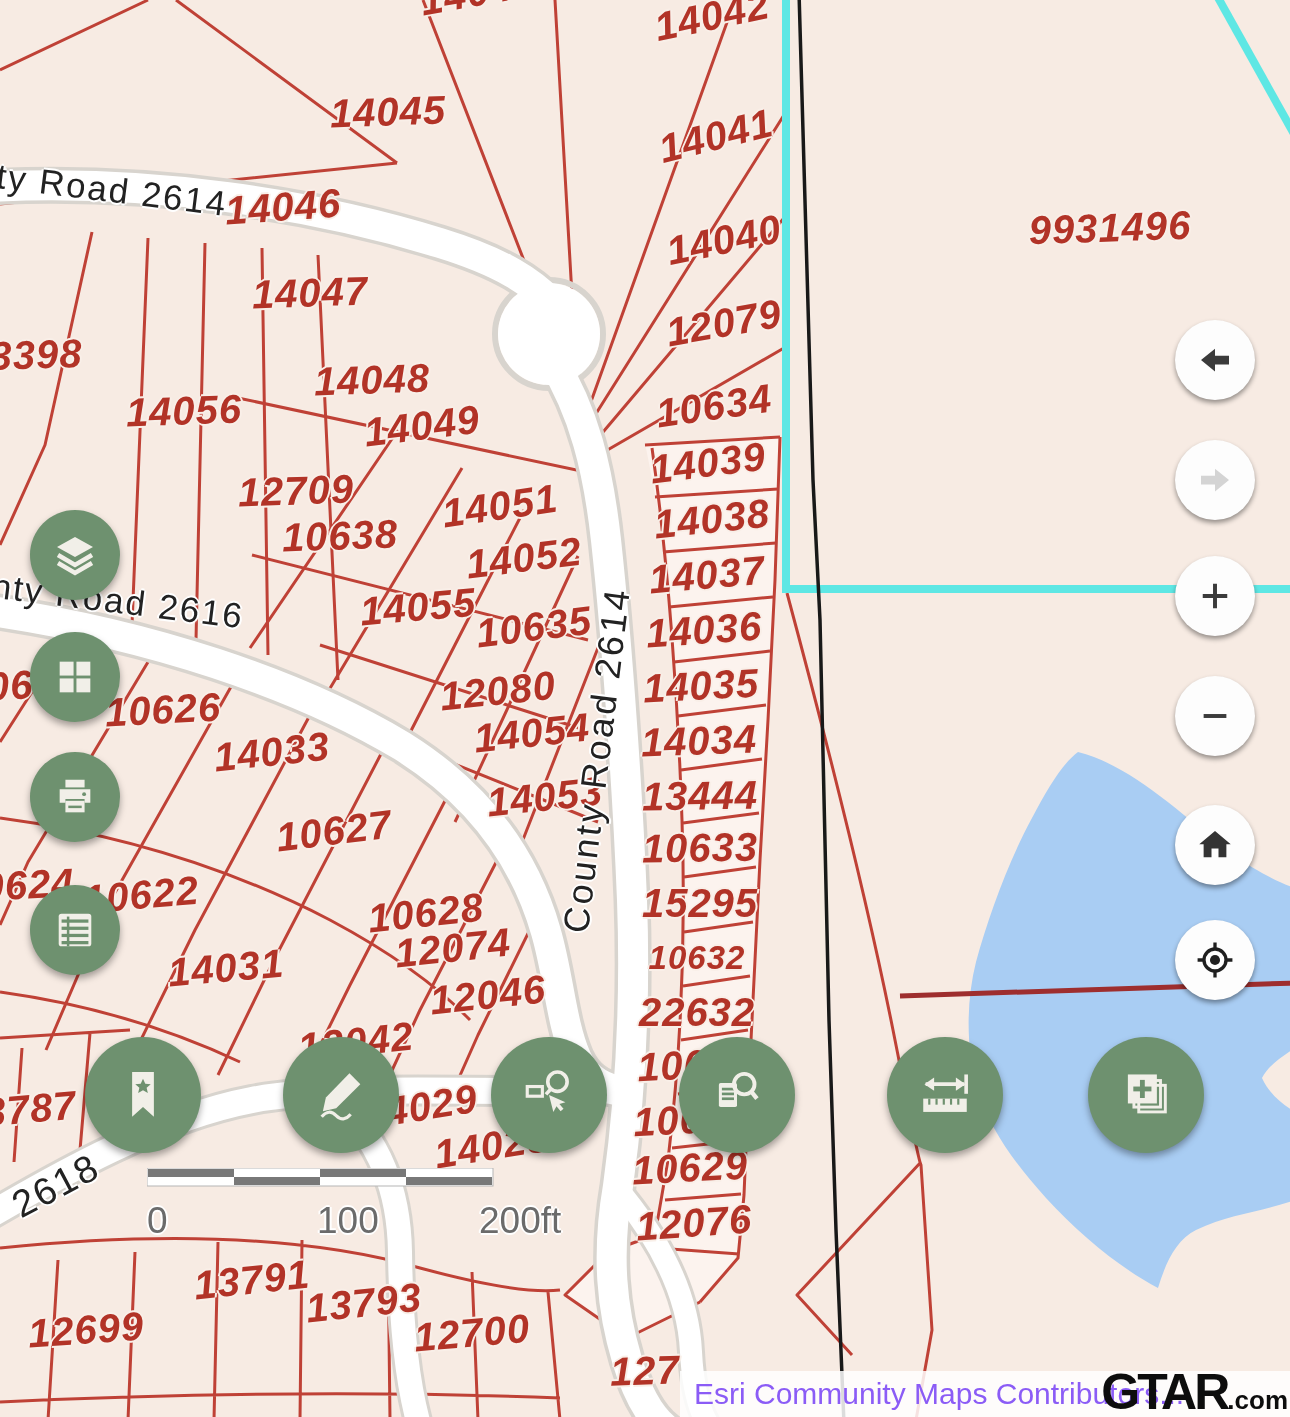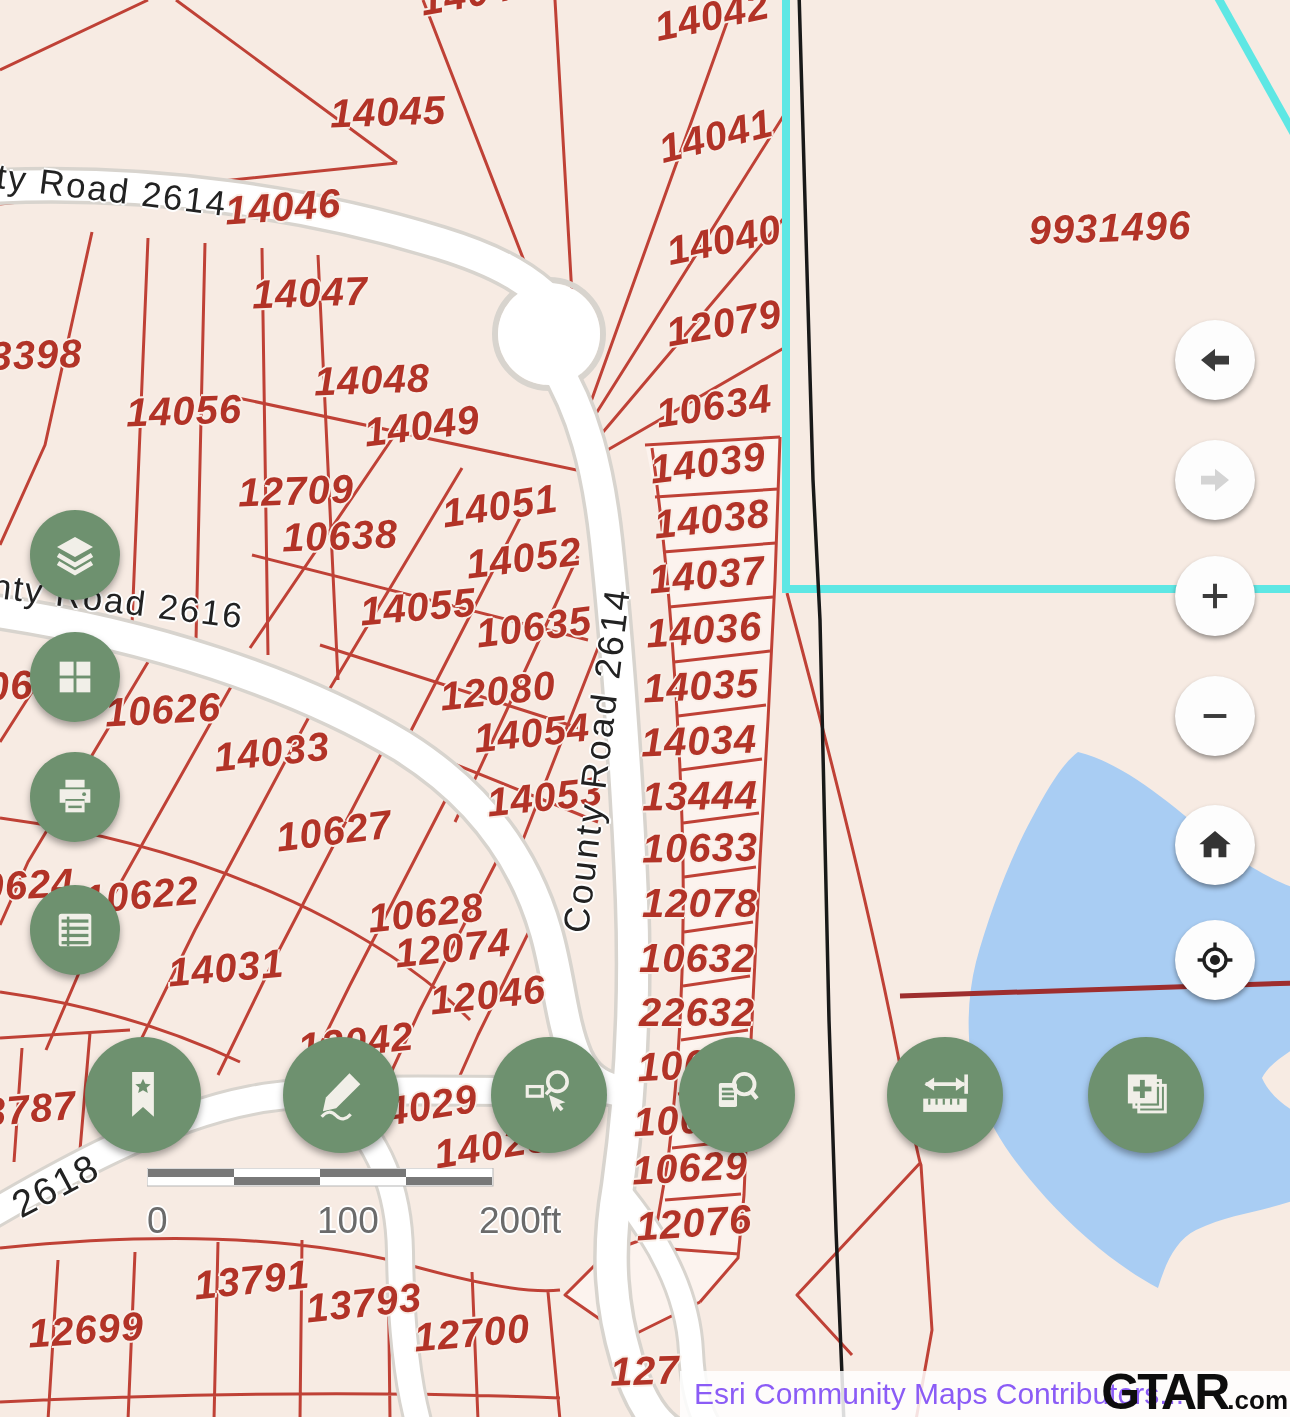--- a/index.html
+++ b/index.html
@@ -121,24 +121,24 @@
       <span class="plabel" style="left: 163px; top: 710px; font-size: 40px; transform: translate(-50%, -50%) rotate(-3deg);">10626</span>
       <span class="plabel" style="left: 532px; top: 733px; font-size: 40px; transform: translate(-50%, -50%) rotate(-6deg);">14054</span>
       <span class="plabel" style="left: 699px; top: 741px; font-size: 40px; transform: translate(-50%, -50%) rotate(-2deg);">14034</span>
       <span class="plabel" style="left: 272px; top: 752px; font-size: 40px; transform: translate(-50%, -50%) rotate(-6deg);">14033</span>
       <span class="plabel" style="left: 700px; top: 796px; font-size: 40px; transform: translate(-50%, -50%) rotate(-1deg);">13444</span>
       <span class="plabel" style="left: 545px; top: 797px; font-size: 40px; transform: translate(-50%, -50%) rotate(-6deg);">14053</span>
       <span class="plabel" style="left: 334px; top: 831px; font-size: 40px; transform: translate(-50%, -50%) rotate(-7deg);">10627</span>
       <span class="plabel" style="left: 700px; top: 848px; font-size: 40px; transform: translate(-50%, -50%) rotate(-1deg);">10633</span>
       <span class="plabel" style="left: 28px; top: 885px; font-size: 40px; transform: translate(-50%, -50%) rotate(-3deg);">0624</span>
       <span class="plabel" style="left: 141px; top: 895px; font-size: 40px; transform: translate(-50%, -50%) rotate(-5deg);">10622</span>
-      <span class="plabel" style="left: 700px; top: 903px; font-size: 40px; transform: translate(-50%, -50%) rotate(0deg);">12078</span>
+      <span class="plabel" style="left: 700px; top: 903px; font-size: 40px; transform: translate(-50%, -50%) rotate(0deg);">15295</span>
       <span class="plabel" style="left: 426px; top: 913px; font-size: 40px; transform: translate(-50%, -50%) rotate(-6deg);">10628</span>
       <span class="plabel" style="left: 453px; top: 948px; font-size: 40px; transform: translate(-50%, -50%) rotate(-6deg);">12074</span>
-      <span class="plabel" style="left: 697px; top: 958px; font-size: 40px; transform: translate(-50%, -50%) rotate(0deg);">10632</span>
+      <span class="plabel" style="left: 697px; top: 958px; font-size: 33px; transform: translate(-50%, -50%) rotate(0deg);">10632</span>
       <span class="plabel" style="left: 226px; top: 968px; font-size: 40px; transform: translate(-50%, -50%) rotate(-5deg);">14031</span>
       <span class="plabel" style="left: 488px; top: 995px; font-size: 40px; transform: translate(-50%, -50%) rotate(-6deg);">12046</span>
       <span class="plabel" style="left: 697px; top: 1012px; font-size: 40px; transform: translate(-50%, -50%) rotate(0deg);">22632</span>
       <span class="plabel" style="left: 356px; top: 1042px; font-size: 40px; transform: translate(-50%, -50%) rotate(-6deg);">12042</span>
       <span class="plabel" style="left: 672px; top: 1066px; font-size: 40px; transform: translate(-50%, -50%) rotate(-3deg);">100</span>
       <span class="plabel" style="left: 420px; top: 1107px; font-size: 40px; transform: translate(-50%, -50%) rotate(-9deg);">14029</span>
       <span class="plabel" style="left: 30px; top: 1109px; font-size: 40px; transform: translate(-50%, -50%) rotate(-5deg);">3787</span>
       <span class="plabel" style="left: 668px; top: 1121px; font-size: 40px; transform: translate(-50%, -50%) rotate(-3deg);">100</span>
       <span class="plabel" style="left: 492px; top: 1146px; font-size: 40px; transform: translate(-50%, -50%) rotate(-9deg);">14028</span>
       <span class="plabel" style="left: 690px; top: 1168px; font-size: 40px; transform: translate(-50%, -50%) rotate(-3deg);">10629</span>

